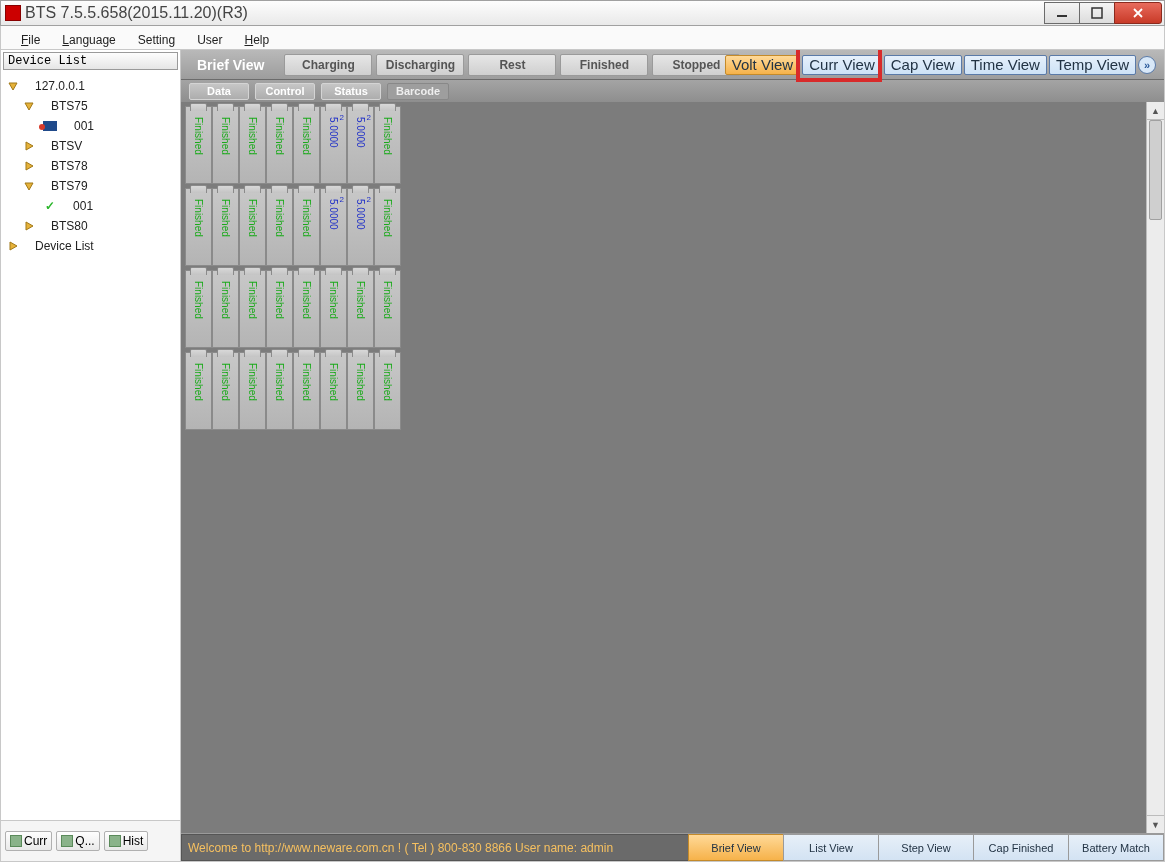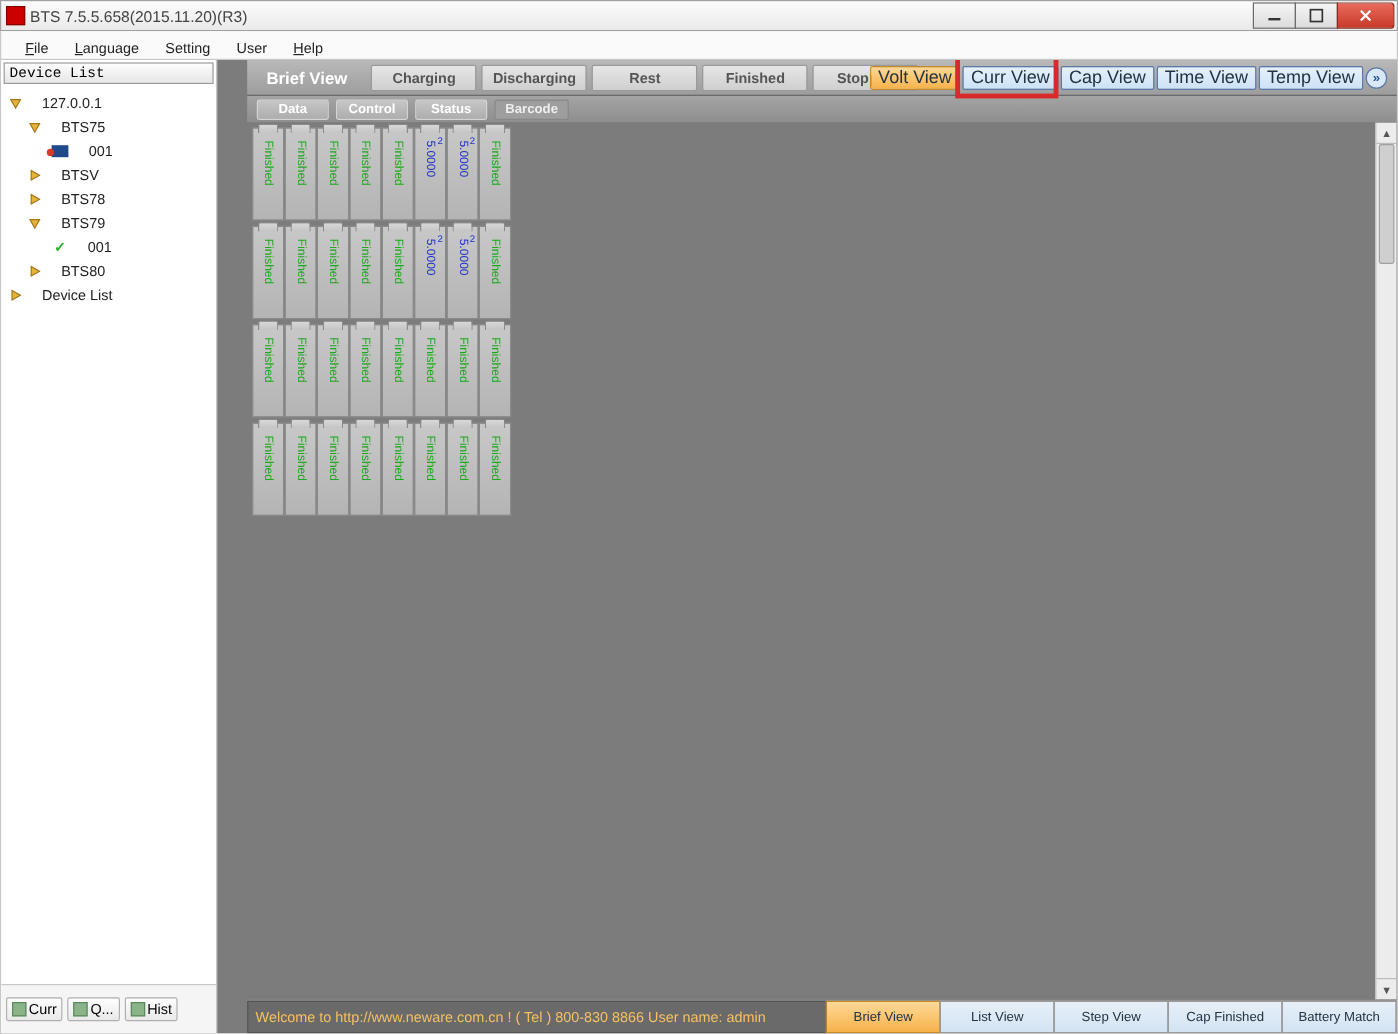--- a/index.html
+++ b/index.html
@@ -1,21 +1,21 @@
 <!DOCTYPE html>
 <html><head>
 <meta charset="utf-8">
 <style>
 * { box-sizing: border-box; margin: 0; padding: 0; font-family: "Segoe UI", Tahoma, sans-serif; font-size: 12px; }
 body { background: #fff; width: 1165px; height: 862px; overflow: hidden; display: flex; flex-direction: column; }
 
 
 .titlebar { height: 26px; background: linear-gradient(#fdfdfd,#e9e9e9); border: 1px solid #a0a0a0; display:flex; align-items:center; padding-left:4px; }
 .titlebar .icon { width:16px; height:16px; background:#c00; border:1px solid #800; margin-right:4px; display:inline-block; }
-.titlebar .title { flex:1; color:#444; font-size:13px; }
+.titlebar .title { flex:1; color:#444; font-size:16px; }
 .winbtns { display:flex; height:22px; margin-right:2px; }
 .winbtn { width:36px; height:22px; border:1px solid #6b6b6b; display:flex; align-items:center; justify-content:center; background:linear-gradient(#f5f5f5,#dcdcdc); margin-left:-1px; color:#333; }
 .winbtn.close { background:linear-gradient(#e86b5c,#c83a28); color:#fff; border-color:#8a2a1e; width:48px; border-top-right-radius:3px; border-bottom-right-radius:3px;}
 .winbtn svg { width:12px; height:12px; }
 
 
 .menubar { height:24px; background:#fafafa; border:1px solid #c8c8c8; border-top:none; display:flex; align-items:flex-end; padding-left:10px; gap:2px; }
 .menuitem { padding:2px 10px; color:#222; cursor:default; }
 .menuitem u { text-decoration: underline; }
 
@@ -35,21 +35,21 @@
 .check { color:#2bb62b; font-weight:bold; margin-right:4px; margin-left:2px;}
 .deviceicon { width:14px; height:10px; background:#204a8a; margin-right:3px; position:relative; }
 .deviceicon::before { content:""; position:absolute; left:-4px; top:3px; width:6px; height:6px; background:#d83a2a; border-radius:50%; }
 
 
 .leftbottom { height:41px; border-top:1px solid #c8c8c8; background:#f5f5f5; display:flex; align-items:center; padding:0 4px; gap:4px;}
 .lbbtn { border:1px solid #b0b0b0; background:linear-gradient(#fefefe,#e9e9e9); height:20px; padding:0 4px; display:flex; align-items:center; gap:2px; font-size:11px; border-radius:2px;}
 .lbbtn .mini { width:12px; height:12px; background:#8ab38a; border:1px solid #5a8a5a; }
 
 
-.rightpanel { flex:1; display:flex; flex-direction:column; background:#7c7c7c;padding-left:25px; }
+.rightpanel { flex:1; display:flex; flex-direction:column; background:#7c7c7c; }
 .toprow { height:30px; background:linear-gradient(#b9b9b9,#9d9d9d); display:flex; align-items:center; border-bottom:1px solid #6b6b6b; position:relative; }
 .briefview { padding:0 16px; color:#fff; font-weight:bold; font-size:14px; }
 .filtertab { height:22px; min-width:88px; margin-left:4px; background:linear-gradient(#e6e6e6,#cfcfcf); border:1px solid #9a9a9a; display:flex; align-items:center; justify-content:center; font-weight:bold; color:#555; border-radius:2px;}
 .viewgroup { position:absolute; right:8px; display:flex; align-items:center; gap:2px; }
 .viewbtn { height:20px; padding:0 6px; border:1px solid #5a7aa8; background:linear-gradient(#e6f0fb,#cde2f6); font-size:15px; color:#234; border-radius:2px;}
 .viewbtn.active { background:linear-gradient(#ffd998,#f6b24a); border-color:#c48a2a; }
 .highlightbox { position:absolute; border:4px solid #d82a2a; pointer-events:none; }
 .morebtn { width:18px; height:18px; border-radius:50%; border:1px solid #5a7aa8; background:#d8e8f8; display:flex; align-items:center; justify-content:center; font-size:11px; color:#2a5a9a; font-weight:bold;}
 
 .subrow { height:22px; background:linear-gradient(#a4a4a4,#8e8e8e); display:flex; align-items:center; padding-left:8px; gap:6px; }

